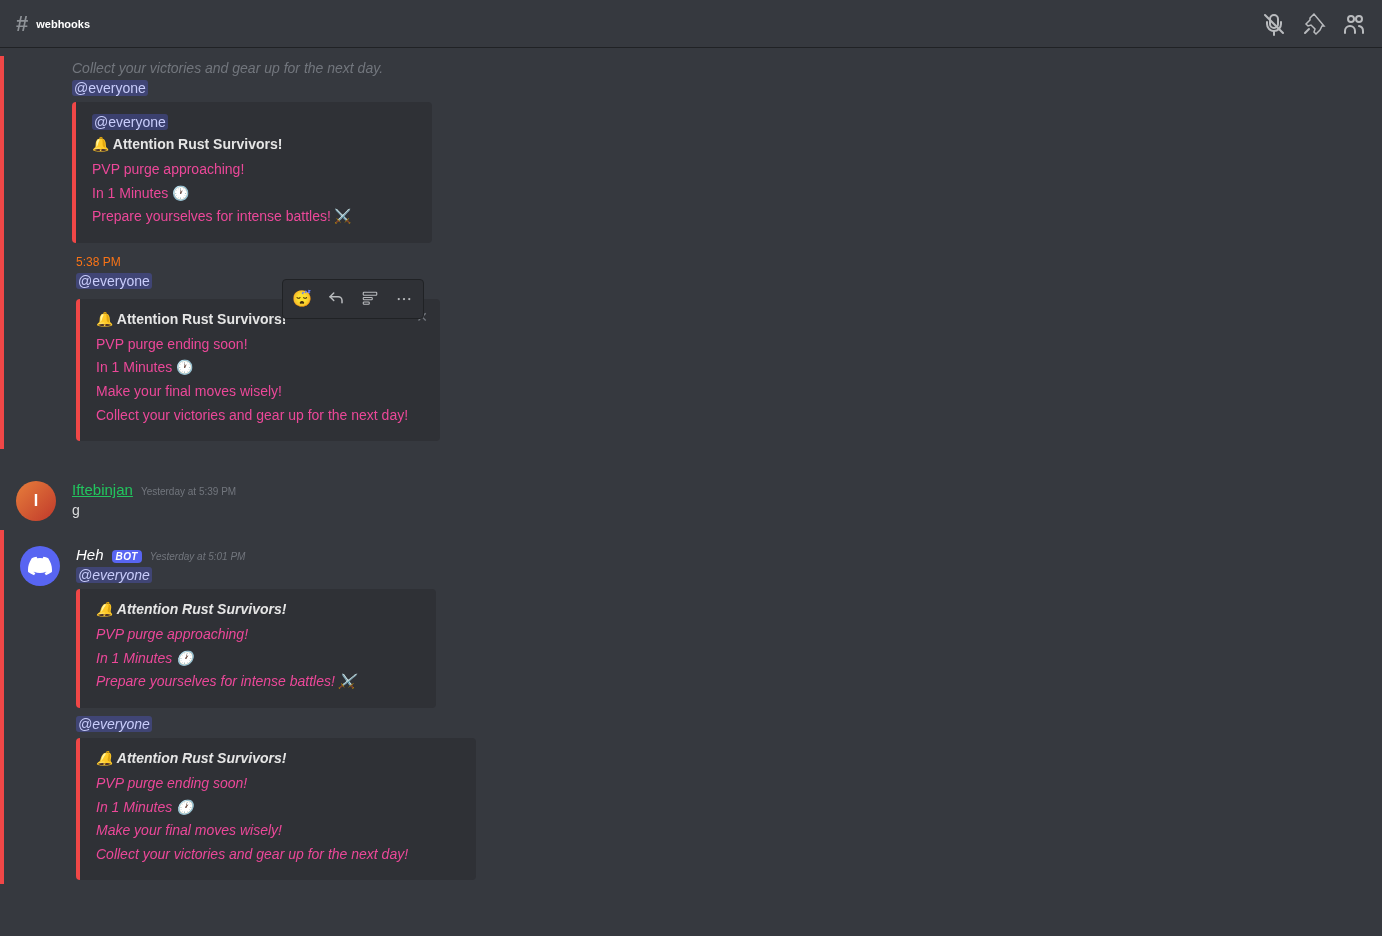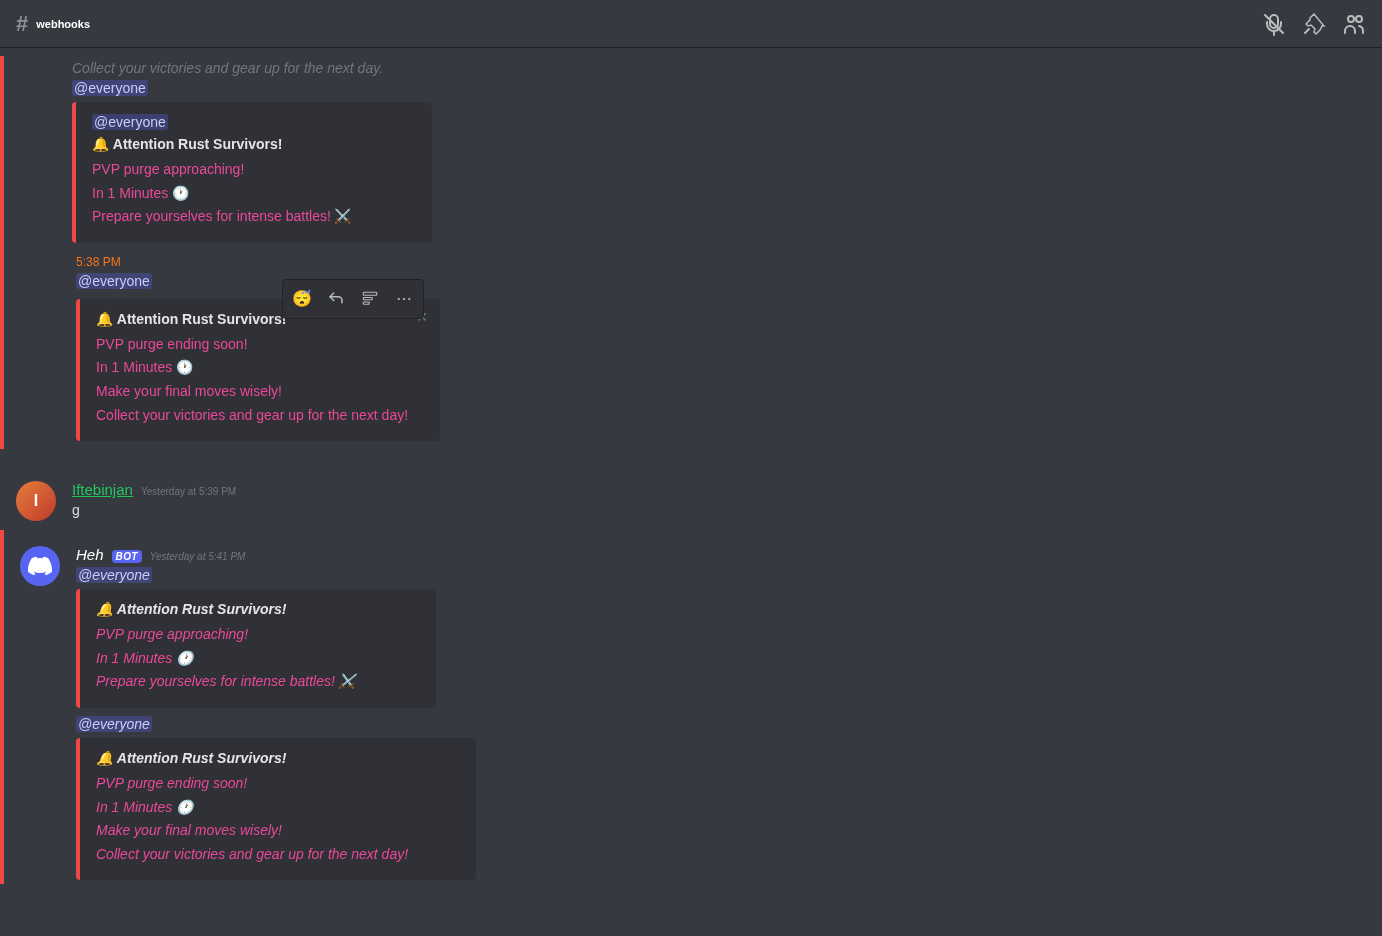--- a/index.html
+++ b/index.html
@@ -380,21 +380,21 @@
       <div class="discord-logo">
         <svg class="discord-svg" viewBox="0 0 24 24">
           <path d="M20.317 4.37a19.791 19.791 0 0 0-4.885-1.515.074.074 0 0 0-.079.037c-.21.375-.444.864-.608 1.25a18.27 18.27 0 0 0-5.487 0 12.64 12.64 0 0 0-.617-1.25.077.077 0 0 0-.079-.037A19.736 19.736 0 0 0 3.677 4.37a.07.07 0 0 0-.032.027C.533 9.046-.32 13.58.099 18.057a.082.082 0 0 0 .031.057 19.9 19.9 0 0 0 5.993 3.03.078.078 0 0 0 .084-.028 14.09 14.09 0 0 0 1.226-1.994.076.076 0 0 0-.041-.106 13.107 13.107 0 0 1-1.872-.892.077.077 0 0 1-.008-.128 10.2 10.2 0 0 0 .372-.292.074.074 0 0 1 .077-.01c3.928 1.793 8.18 1.793 12.062 0a.074.074 0 0 1 .078.01c.12.098.246.198.373.292a.077.077 0 0 1-.006.127 12.299 12.299 0 0 1-1.873.892.077.077 0 0 0-.041.107c.36.698.772 1.362 1.225 1.993a.076.076 0 0 0 .084.028 19.839 19.839 0 0 0 6.002-3.03.077.077 0 0 0 .032-.054c.5-5.177-.838-9.674-3.549-13.66a.061.061 0 0 0-.031-.03z"></path>
         </svg>
       </div>
     </div>
     <div class="message-content-area">
       <div class="message-header">
         <span class="username username-webhook">Heh</span>
         <span class="bot-badge">BOT</span>
-        <span class="timestamp">Yesterday at 5:41 PM</span>
+        <span class="timestamp">Yesterday at 5:01 PM</span>
       </div>
 
       <div style="margin-bottom:6px;">
         <span class="mention-everyone">@everyone</span>
       </div>
       <div class="embed" style="border-left-color: #f04747; max-width:360px; margin-bottom: 8px;">
         <div class="embed-title">🔔 Attention Rust Survivors!</div>
         <div class="embed-body">
           <p>PVP purge approaching!</p>
           <p>In 1 Minutes 🕐</p>

